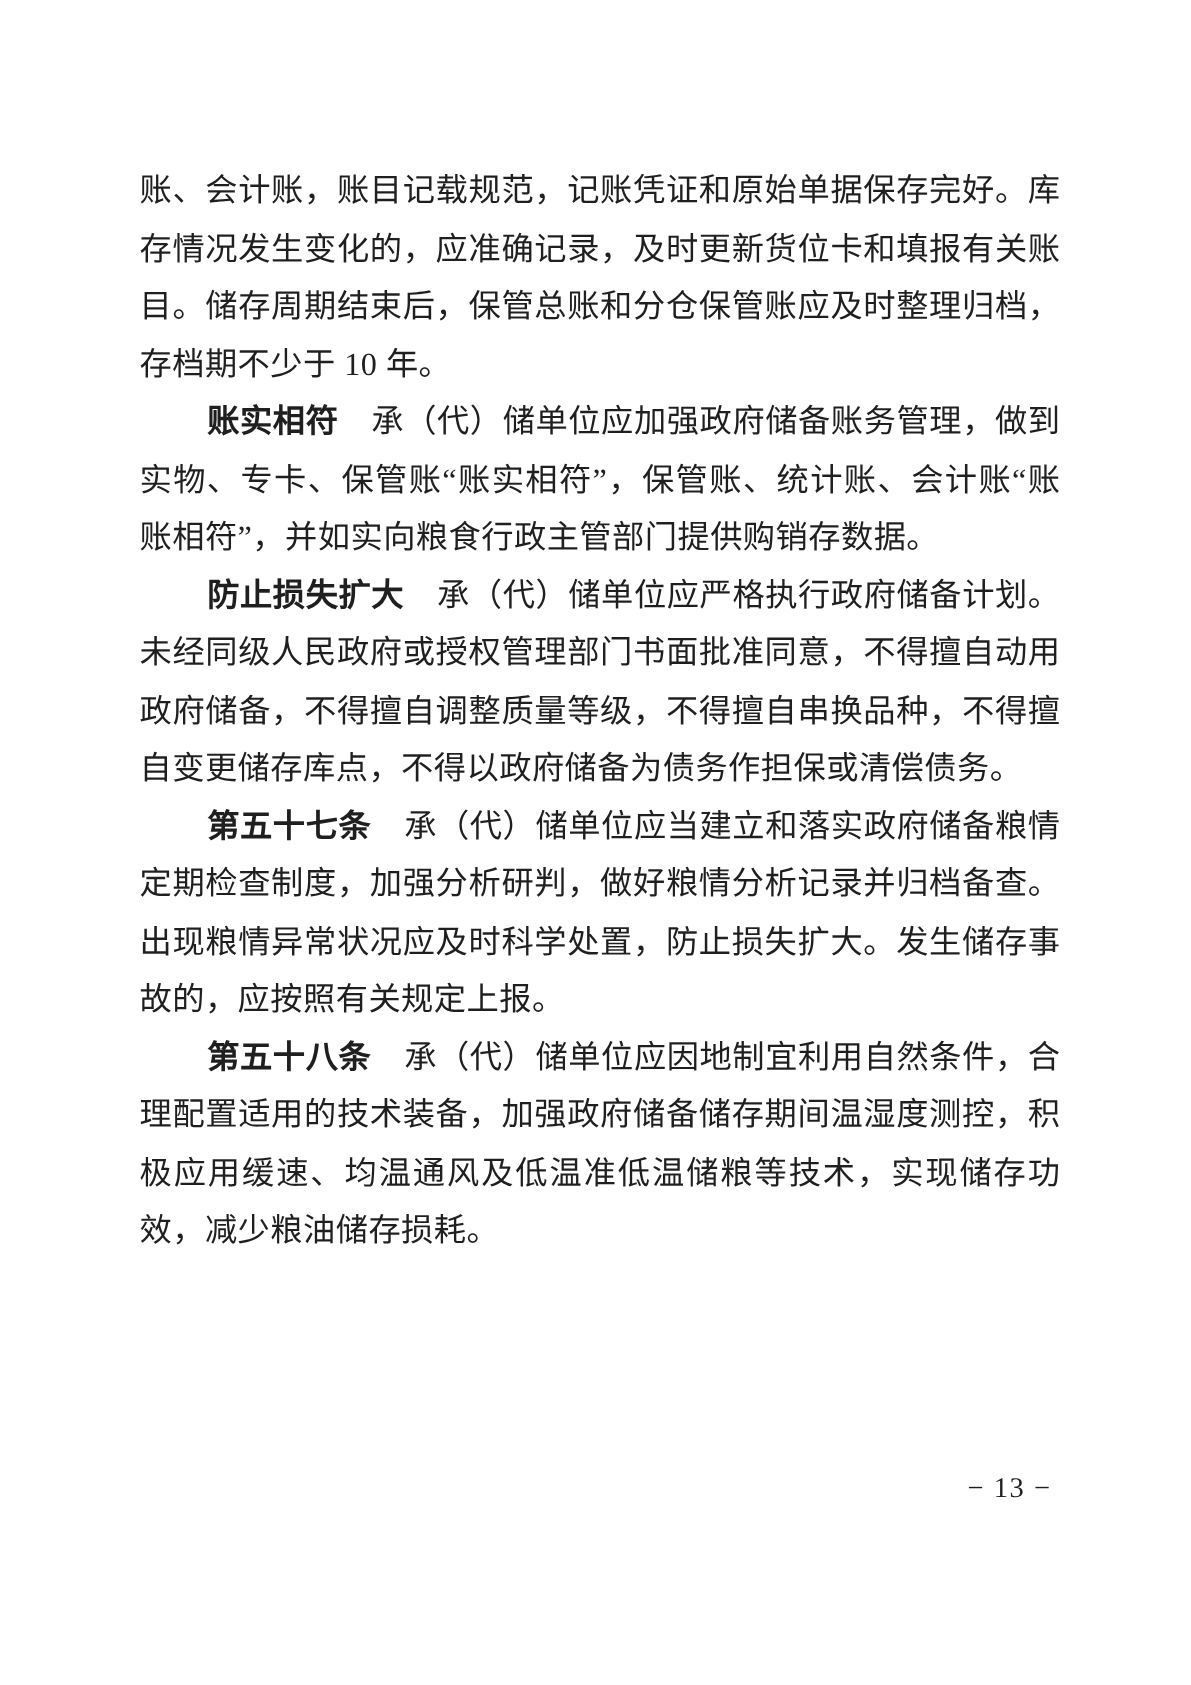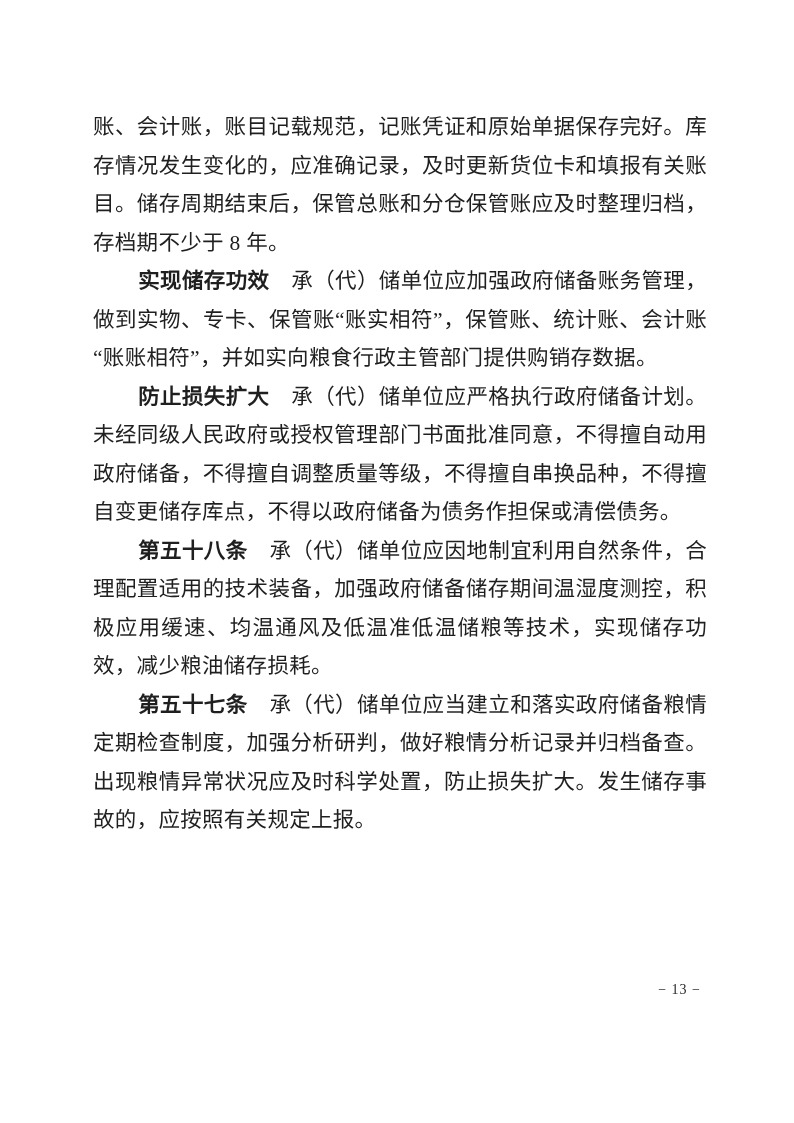--- a/index.html
+++ b/index.html
@@ -39,55 +39,55 @@
     margin-right: 0.75em;
   }
   .page-footer {
     position: absolute;
     left: 93px;
     top: 982px;
     width: 614px;
     text-align: right;
     padding-right: 6px;
     box-sizing: border-box;
-    font-size: 14px;
+    font-size: 19px;
     letter-spacing: 1px;
     color: #1f1f1f;
   }
 </style>
 </head>
 <body>
 
 <div class="page">
 
   <main class="doc-body">
 
     <p class="para no-indent">
-      <span>账、会计账，账目记载规范，记账凭证和原始单据保存完好。库存情况发生变化的，应准确记录，及时更新货位卡和填报有关账目。储存周期结束后，保管总账和分仓保管账应及时整理归档，存档期不少于 8 年。</span>
+      <span>账、会计账，账目记载规范，记账凭证和原始单据保存完好。库存情况发生变化的，应准确记录，及时更新货位卡和填报有关账目。储存周期结束后，保管总账和分仓保管账应及时整理归档，存档期不少于 10 年。</span>
     </p>
 
 
     <p class="para">
-      <span class="article-no">实现储存功效</span>
+      <span class="article-no">账实相符</span>
       <span>承（代）储单位应加强政府储备账务管理，做到实物、专卡、保管账“账实相符”，保管账、统计账、会计账“账账相符”，并如实向粮食行政主管部门提供购销存数据。</span>
     </p>
 
     <p class="para">
       <span class="article-no">防止损失扩大</span>
       <span>承（代）储单位应严格执行政府储备计划。未经同级人民政府或授权管理部门书面批准同意，不得擅自动用政府储备，不得擅自调整质量等级，不得擅自串换品种，不得擅自变更储存库点，不得以政府储备为债务作担保或清偿债务。</span>
     </p>
 
     <p class="para">
-      <span class="article-no">第五十八条</span>
-      <span>承（代）储单位应因地制宜利用自然条件，合理配置适用的技术装备，加强政府储备储存期间温湿度测控，积极应用缓速、均温通风及低温准低温储粮等技术，实现储存功效，减少粮油储存损耗。</span>
+      <span class="article-no">第五十七条</span>
+      <span>承（代）储单位应当建立和落实政府储备粮情定期检查制度，加强分析研判，做好粮情分析记录并归档备查。出现粮情异常状况应及时科学处置，防止损失扩大。发生储存事故的，应按照有关规定上报。</span>
     </p>
 
     <p class="para">
-      <span class="article-no">第五十七条</span>
-      <span>承（代）储单位应当建立和落实政府储备粮情定期检查制度，加强分析研判，做好粮情分析记录并归档备查。出现粮情异常状况应及时科学处置，防止损失扩大。发生储存事故的，应按照有关规定上报。</span>
+      <span class="article-no">第五十八条</span>
+      <span>承（代）储单位应因地制宜利用自然条件，合理配置适用的技术装备，加强政府储备储存期间温湿度测控，积极应用缓速、均温通风及低温准低温储粮等技术，实现储存功效，减少粮油储存损耗。</span>
     </p>
 
   </main>
 
   <footer class="page-footer">
     <span>− 13 −</span>
   </footer>
 
 </div>
 

